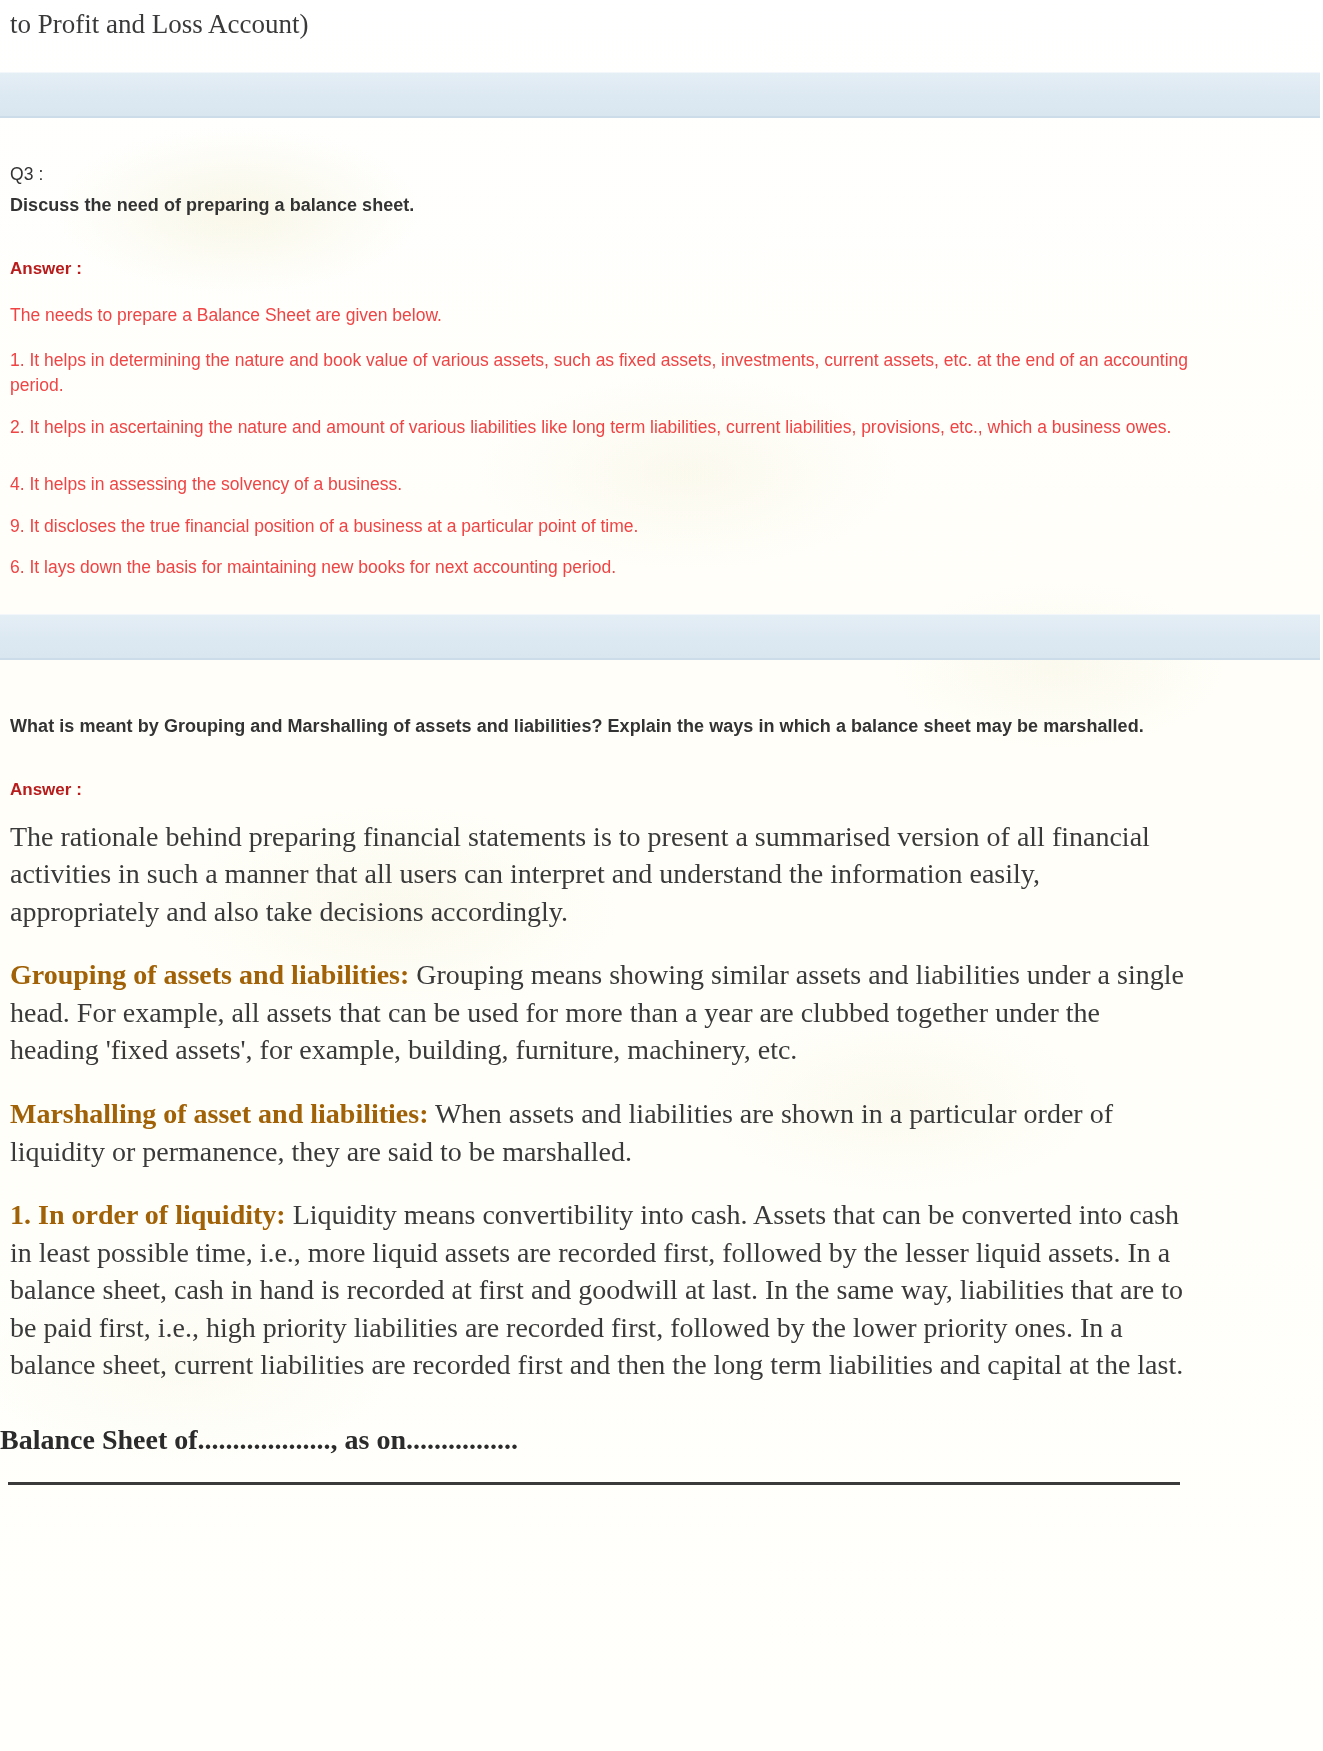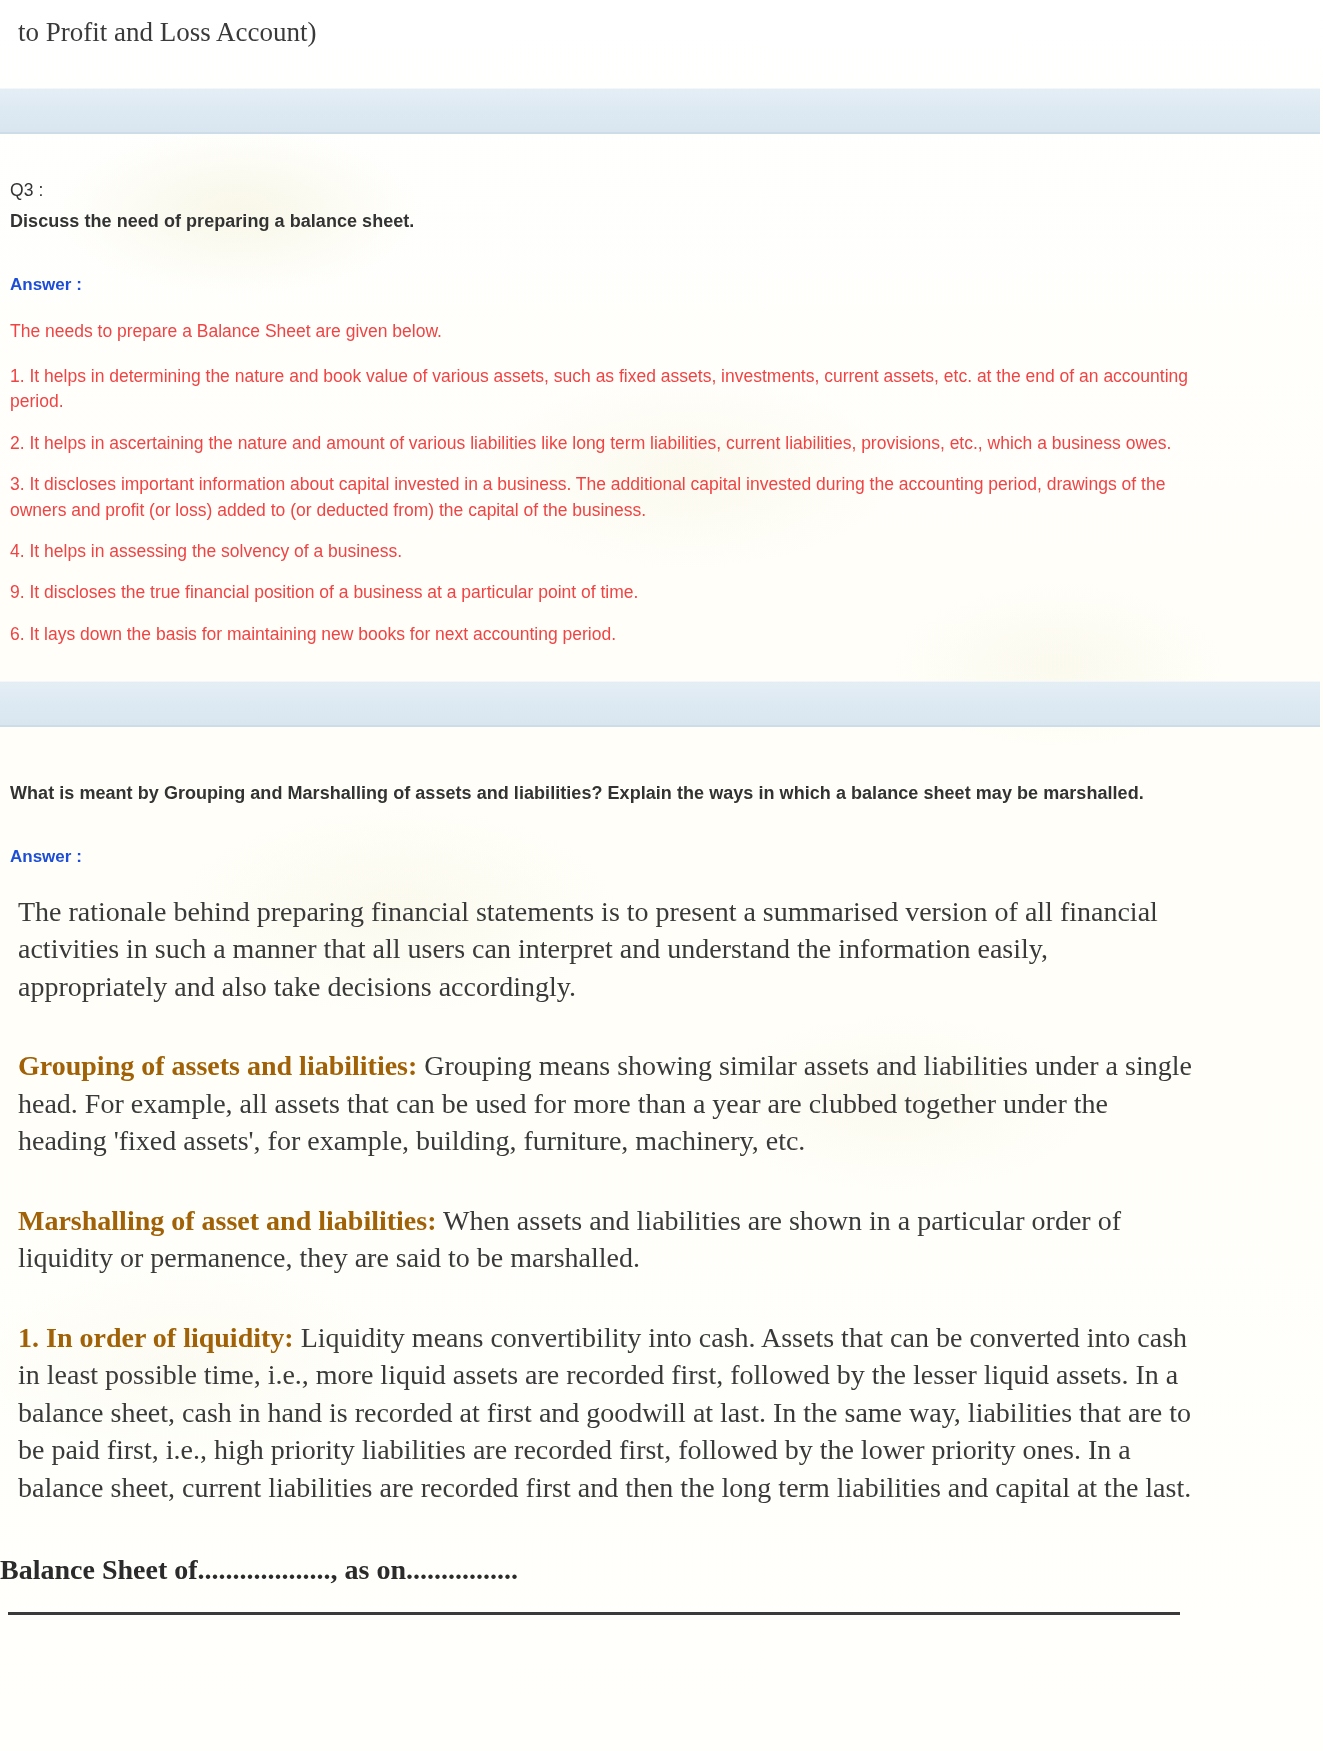--- a/index.html
+++ b/index.html
@@ -67,40 +67,40 @@
     letter-spacing: 0.05px;
     color: #333333;
     margin: 8px 0 0 0;
     line-height: 1.42;
     max-width: 1160px;
   }
 
   .answer-label {
     font-size: 17px;
     font-weight: bold;
-    color: #1d4ed8;
+    color: #b91c1c;
     margin: 0;
   }
 
   .sans-p {
     font-size: 17.5px;
     font-weight: normal;
     color: #ef4444;
     line-height: 1.45;
     margin: 0;
     max-width: 1185px;
   }
 
   
   .serif-p {
     font-family: "Liberation Serif", serif;
     font-size: 28px;
     color: #3a3a3a;
     line-height: 1.34;
-    margin: 8px;
+    margin: 0;
     max-width: 1180px;
     padding: 0 14px 0 10px;
   }
 
   .serif-p b, .serif-lead {
     font-weight: bold;
     color: #a16207;
   }
 
   .sheet-title {
@@ -153,21 +153,20 @@
 
       <div class="sp24"></div>
 
       <div class="sans-p">The needs to prepare a Balance Sheet are given below.</div>
 
       <div class="sp20"></div>
       <div class="sans-p">1. It helps in determining the nature and book value of various assets, such as fixed assets, investments, current assets, etc. at the end of an accounting period.</div>
       <div class="sp16"></div>
       <div class="sans-p">2. It helps in ascertaining the nature and amount of various liabilities like long term liabilities, current liabilities, provisions, etc., which a business owes.</div>
       <div class="sp16"></div>
-      <div class="sans-p">3. It discloses important information about capital invested in a business. The additional capital invested during the accounting period, drawings of the owners and profit (or loss) added to (or deducted from) the capital of the business.</div>
       <div class="sp16"></div>
       <div class="sans-p">4. It helps in assessing the solvency of a business.</div>
       <div class="sp16"></div>
       <div class="sans-p">9. It discloses the true financial position of a business at a particular point of time.</div>
       <div class="sp16"></div>
       <div class="sans-p">6. It lays down the basis for maintaining new books for next accounting period.</div>
     </div>
 
     <div class="sp34"></div>
 

